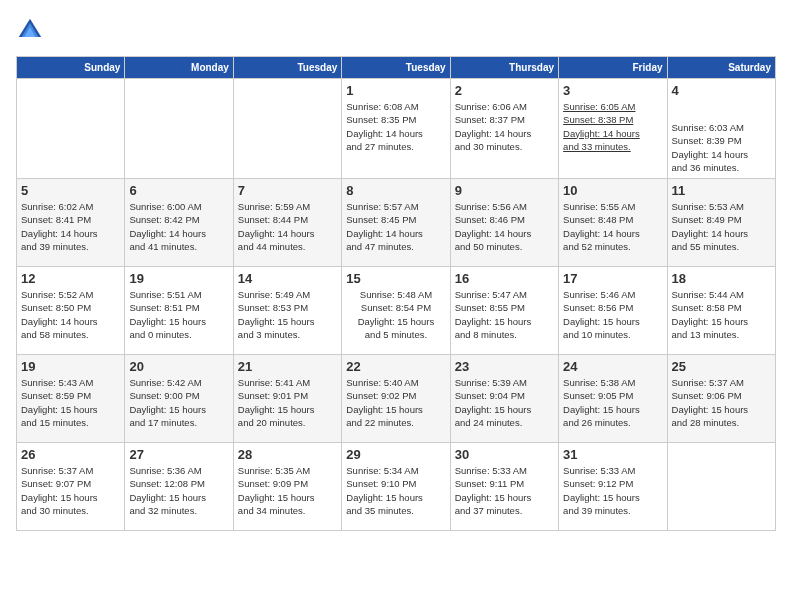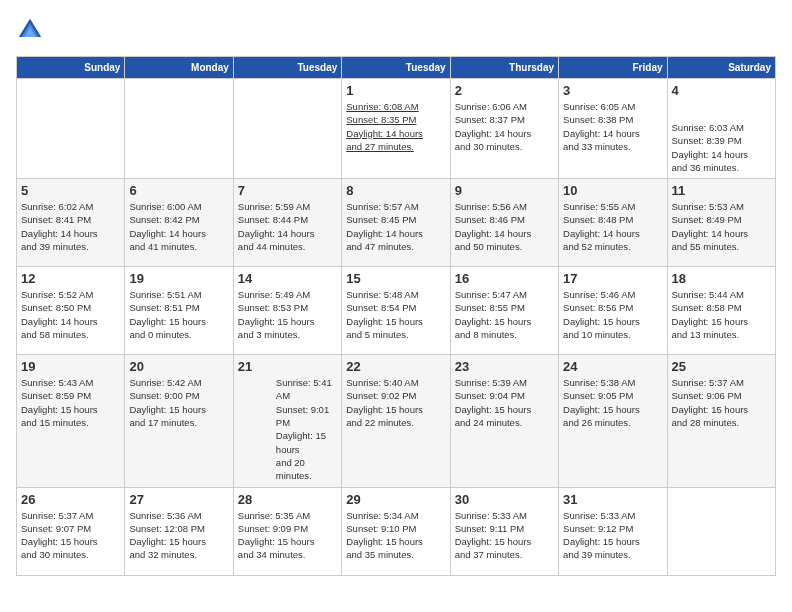--- a/index.html
+++ b/index.html
@@ -123,35 +123,35 @@
         <th>Saturday</th>
       </tr>
   </thead>
   <tbody id="calendar-body">
   <tr>
         <td></td>
         <td></td>
         <td></td>
         <td>
           <span class="day-num">1</span>
-          <div class="day-info" style="white-space: pre-line; text-decoration: underline;">Sunrise: 6:08 AM
+          <div class="day-info" style="white-space: pre-line;">Sunrise: 6:08 AM
 Sunset: 8:35 PM
 Daylight: 14 hours
 and 27 minutes.</div>
         </td>
         <td>
           <span class="day-num">2</span>
           <div class="day-info" style="white-space: pre-line;">Sunrise: 6:06 AM
 Sunset: 8:37 PM
 Daylight: 14 hours
 and 30 minutes.</div>
         </td>
         <td>
           <span class="day-num">3</span>
-          <div class="day-info" style="white-space: pre-line;">Sunrise: 6:05 AM
+          <div class="day-info" style="white-space: pre-line; text-decoration: underline;">Sunrise: 6:05 AM
 Sunset: 8:38 PM
 Daylight: 14 hours
 and 33 minutes.</div>
         </td>
         <td>
           <span class="day-num">4</span>
           <div class="day-info" style="white-space: pre-line; margin-top: 23px;">Sunrise: 6:03 AM
 Sunset: 8:39 PM
 Daylight: 14 hours
 and 36 minutes.</div>
@@ -225,21 +225,21 @@
         </td>
         <td>
           <span class="day-num">14</span>
           <div class="day-info" style="white-space: pre-line;">Sunrise: 5:49 AM
 Sunset: 8:53 PM
 Daylight: 15 hours
 and 3 minutes.</div>
         </td>
         <td>
           <span class="day-num">15</span>
-          <div class="day-info" style="white-space: pre-line;">Sunrise: 5:48 AM
+          <div class="day-info" style="white-space: pre-line; text-align: center;">Sunrise: 5:48 AM
 Sunset: 8:54 PM
 Daylight: 15 hours
 and 5 minutes.</div>
         </td>
         <td>
           <span class="day-num">16</span>
           <div class="day-info" style="white-space: pre-line;">Sunrise: 5:47 AM
 Sunset: 8:55 PM
 Daylight: 15 hours
 and 8 minutes.</div>
@@ -269,21 +269,21 @@
         </td>
         <td>
           <span class="day-num">20</span>
           <div class="day-info" style="white-space: pre-line;">Sunrise: 5:42 AM
 Sunset: 9:00 PM
 Daylight: 15 hours
 and 17 minutes.</div>
         </td>
         <td>
           <span class="day-num">21</span>
-          <div class="day-info" style="white-space: pre-line; margin-left: 38px;">Sunrise: 5:41 AM
+          <div class="day-info" style="white-space: pre-line;">Sunrise: 5:41 AM
 Sunset: 9:01 PM
 Daylight: 15 hours
 and 20 minutes.</div>
         </td>
         <td>
           <span class="day-num">22</span>
           <div class="day-info" style="white-space: pre-line;">Sunrise: 5:40 AM
 Sunset: 9:02 PM
 Daylight: 15 hours
 and 22 minutes.</div>

